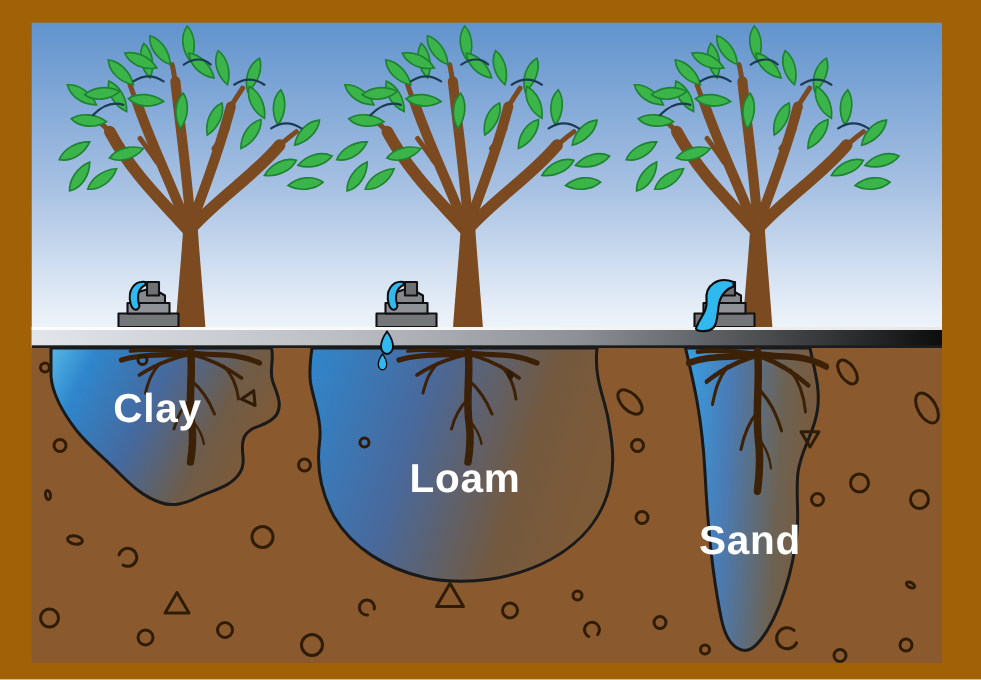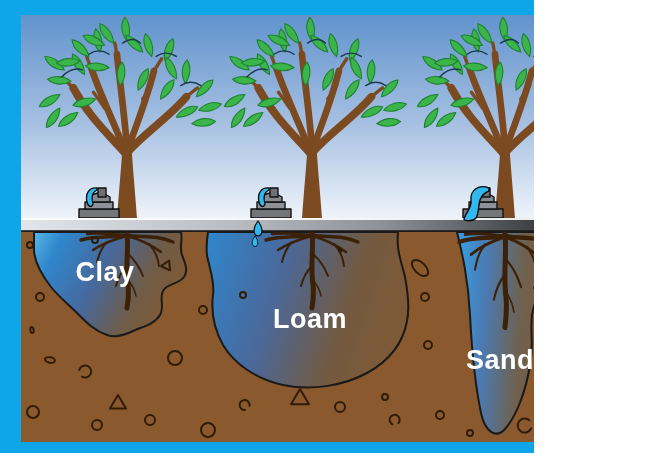--- a/index.html
+++ b/index.html
@@ -1,16 +1,16 @@
 <!DOCTYPE html>
 <html style="--soil-color: #8a5a2e; --label-color: #ffffff; --pebble-color: #2f1c06;"><head>
 <meta charset="utf-8">
 <style>
   html,body{margin:0;padding:0;background:#ffffff;}
-  .page{position:relative;width:534px;height:453px;background:#0ea5e9;overflow:hidden;
+  .page{position:relative;width:654px;height:453px;background:#a16207;overflow:hidden;
         font-family:"Liberation Sans",sans-serif;}
   .illustration{position:absolute;left:21px;top:15px;width:607px;height:427px;}
   svg{display:block;}
   .soil-label{fill:var(--label-color,#ffffff);font-family:"Liberation Sans",sans-serif;
               font-size:27px;font-weight:600;letter-spacing:0.5px;}
   .pebble{fill:none;stroke:var(--pebble-color,#2f1c06);stroke-width:2;stroke-linejoin:round;stroke-linecap:round;}
 </style>
 </head>
 <body>
 

